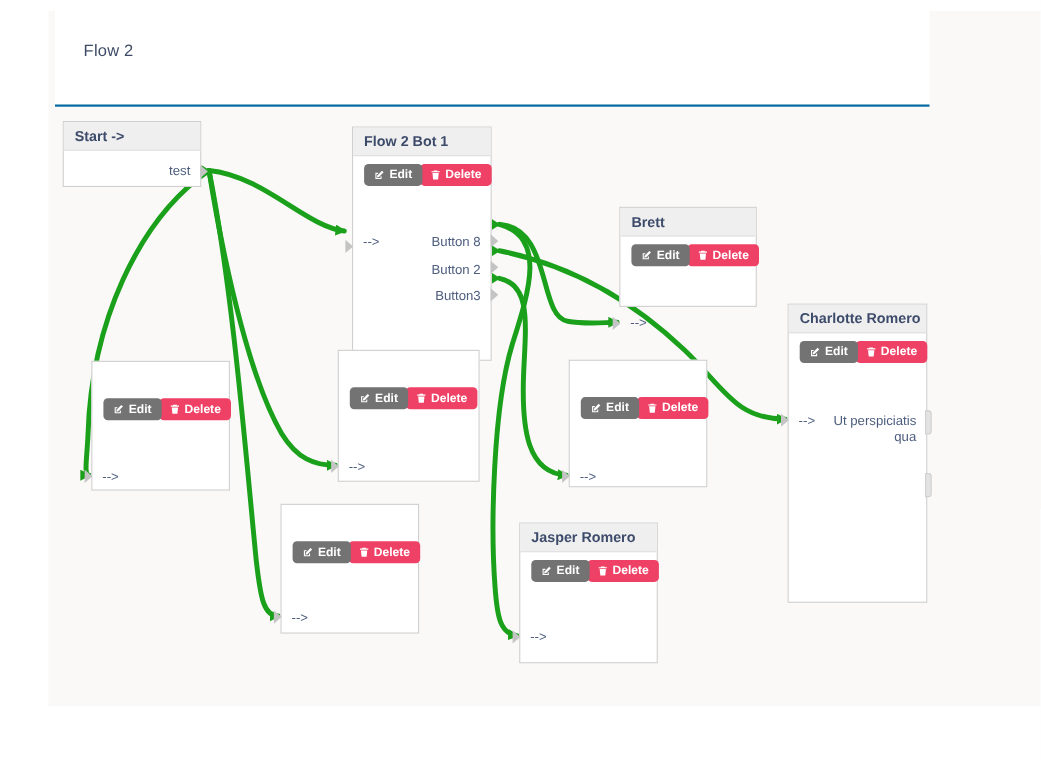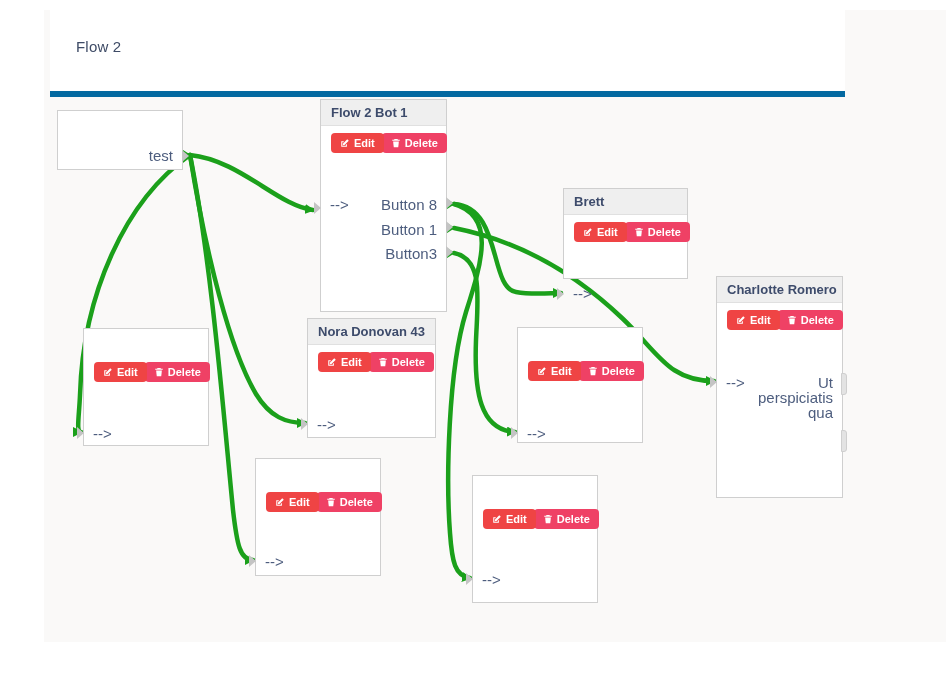--- a/index.html
+++ b/index.html
@@ -2,39 +2,39 @@
 <html><head>
 <meta charset="utf-8">
 <style>
   * { margin:0; padding:0; box-sizing:border-box; }
   html,body { width:946px; height:691px; background:#ffffff;
     font-family:"Liberation Sans", sans-serif; overflow:hidden; }
   #stage { position:relative; width:946px; height:691px; }
   #canvas-bg { position:absolute; left:44px; top:10px; width:902px; height:632px;
     background:#faf9f8; }
   #title-card { position:absolute; left:50px; top:10px; width:795px; height:87px;
-    background:#ffffff; border-bottom:6px solid #0369a1; }
+    background:#ffffff; border-bottom:2px solid #0369a1; }
   #flow-title { position:absolute; left:26px; top:28px; font-size:15px;
     color:#3e4b66; letter-spacing:.2px; }
   #edge-layer { position:absolute; left:0; top:0; width:946px; height:691px; z-index:2; }
   .node { position:absolute; background:#ffffff; border:1px solid #cfcfcf;
     z-index:5; box-shadow:0 0 0 0 transparent; }
   .node-header { height:26px; background:#efefef; border-bottom:1px solid #e0e0e0;
     color:#3d4b6b; font-size:13px; font-weight:600; line-height:25px;
     padding-left:10px; white-space:nowrap; overflow:hidden; }
   .btn-row { position:absolute; left:10px; top:33px; display:flex; }
   .btn { display:inline-flex; align-items:center; gap:4px; height:20px;
     padding:0 9px; border:none; border-radius:4px; color:#fff; font-size:11px;
     font-weight:700; font-family:"Liberation Sans", sans-serif; cursor:pointer; }
   .btn svg { width:10px; height:10px; }
-  .btn-edit { background:#ef4444; z-index:2; }
+  .btn-edit { background:#737373; z-index:2; }
   .btn-delete { background:#ef4165; margin-left:-2px; }
   .row { position:absolute; left:9px; right:9px; display:flex;
     justify-content:space-between; align-items:flex-start;
-    font-size:15px; color:#4d5d7e; line-height:15px; }
+    font-size:12px; color:#4d5d7e; line-height:15px; }
   .row .lbl-left { white-space:nowrap; }
   .row .lbl-right { margin-left:auto; text-align:right; max-width:80px; }
   .port { position:absolute; width:0; height:0;
     border-top:6px solid transparent; border-bottom:6px solid transparent;
     border-left:7px solid #c4c4c4; }
   .port.left  { left:-7px; }
   .port.right { right:-7px; }
   .port-tab { position:absolute; right:-5px; width:6px; height:22px;
     background:#e3e3e3; border:1px solid #cfcfcf; border-radius:0 3px 3px 0; }
   .edge { fill:none; stroke:#1ba01b; stroke-width:4.5; stroke-linecap:round; }
@@ -66,26 +66,27 @@
       </g>
     <g id="src-arrows">
         <polygon points="183,150 191,155 183,160" class="src-arrow"></polygon>
         <polygon points="447,199 455,204 447,209" class="src-arrow"></polygon>
         <polygon points="447,223 455,228 447,233" class="src-arrow"></polygon>
         <polygon points="447,248 455,253 447,258" class="src-arrow"></polygon>
       </g>
   </svg>
   <div id="nodes">
       <div class="node" style="left: 57px; top: 110px; width: 126px; height: 60px;">
+        <div class="node-header">Start -&gt;</div>
         <div class="row" style="top: 37px;">
           <span class="lbl-right">test</span>
         </div>
         <div class="port right" style="top: 39px;"></div>
       </div>
-      <div class="node" style="left: 320px; top: 99px; width: 127px; height: 213px;">
+      <div class="node" style="left: 320px; top: 115px; width: 127px; height: 213px;">
         <div class="node-header">Flow 2 Bot 1</div>
         <div class="btn-row">
           <button class="btn btn-edit">
             <svg viewBox="0 0 16 16">
               <path d="M2 5v9h9v-4h-1.6v2.4H3.6V6.6H6V5z" fill="#fff"></path>
               <path d="M11.6 1.8l2.4 2.4-6.8 6.8-3 .7.7-3z" fill="#fff"></path>
             </svg>
             <span>Edit</span>
           </button>
           <button class="btn btn-delete">
@@ -94,21 +95,21 @@
               <path d="M3.4 5.4h9.2L11.6 14.6H4.4z" fill="#fff"></path>
             </svg>
             <span>Delete</span>
           </button>
         </div>
         <div class="row" style="top: 97px;">
           <span class="lbl-left">--&gt;</span>
           <span class="lbl-right">Button 8</span>
         </div>
         <div class="row" style="top: 122px;">
-          <span class="lbl-right">Button 1</span>
+          <span class="lbl-right">Button 2</span>
         </div>
         <div class="row" style="top: 146px;">
           <span class="lbl-right">Button3</span>
         </div>
         <div class="port left" style="top: 102px;"></div>
         <div class="port right" style="top: 97px;"></div>
         <div class="port right" style="top: 121px;"></div>
         <div class="port right" style="top: 146px;"></div>
       </div>
       <div class="node" style="left: 563px; top: 188px; width: 125px; height: 91px;">
@@ -127,21 +128,21 @@
               <path d="M3.4 5.4h9.2L11.6 14.6H4.4z" fill="#fff"></path>
             </svg>
             <span>Delete</span>
           </button>
         </div>
         <div class="row" style="top: 97px;">
           <span class="lbl-left">--&gt;</span>
         </div>
         <div class="port left" style="top: 99px;"></div>
       </div>
-      <div class="node" style="left: 716px; top: 276px; width: 127px; height: 222px;">
+      <div class="node" style="left: 716px; top: 276px; width: 127px; height: 272px;">
         <div class="node-header">Charlotte Romero</div>
         <div class="btn-row">
           <button class="btn btn-edit">
             <svg viewBox="0 0 16 16">
               <path d="M2 5v9h9v-4h-1.6v2.4H3.6V6.6H6V5z" fill="#fff"></path>
               <path d="M11.6 1.8l2.4 2.4-6.8 6.8-3 .7.7-3z" fill="#fff"></path>
             </svg>
             <span>Edit</span>
           </button>
           <button class="btn btn-delete">
@@ -176,21 +177,20 @@
             </svg>
             <span>Delete</span>
           </button>
         </div>
         <div class="row" style="top: 97px;">
           <span class="lbl-left">--&gt;</span>
         </div>
         <div class="port left" style="top: 98px;"></div>
       </div>
       <div class="node" style="left: 307px; top: 318px; width: 129px; height: 120px;">
-        <div class="node-header">Nora Donovan 43</div>
         <div class="btn-row">
           <button class="btn btn-edit">
             <svg viewBox="0 0 16 16">
               <path d="M2 5v9h9v-4h-1.6v2.4H3.6V6.6H6V5z" fill="#fff"></path>
               <path d="M11.6 1.8l2.4 2.4-6.8 6.8-3 .7.7-3z" fill="#fff"></path>
             </svg>
             <span>Edit</span>
           </button>
           <button class="btn btn-delete">
             <svg viewBox="0 0 16 16">
@@ -243,20 +243,21 @@
             </svg>
             <span>Delete</span>
           </button>
         </div>
         <div class="row" style="top: 95px;">
           <span class="lbl-left">--&gt;</span>
         </div>
         <div class="port left" style="top: 96px;"></div>
       </div>
       <div class="node" style="left: 472px; top: 475px; width: 126px; height: 128px;">
+        <div class="node-header">Jasper Romero</div>
         <div class="btn-row">
           <button class="btn btn-edit">
             <svg viewBox="0 0 16 16">
               <path d="M2 5v9h9v-4h-1.6v2.4H3.6V6.6H6V5z" fill="#fff"></path>
               <path d="M11.6 1.8l2.4 2.4-6.8 6.8-3 .7.7-3z" fill="#fff"></path>
             </svg>
             <span>Edit</span>
           </button>
           <button class="btn btn-delete">
             <svg viewBox="0 0 16 16">

